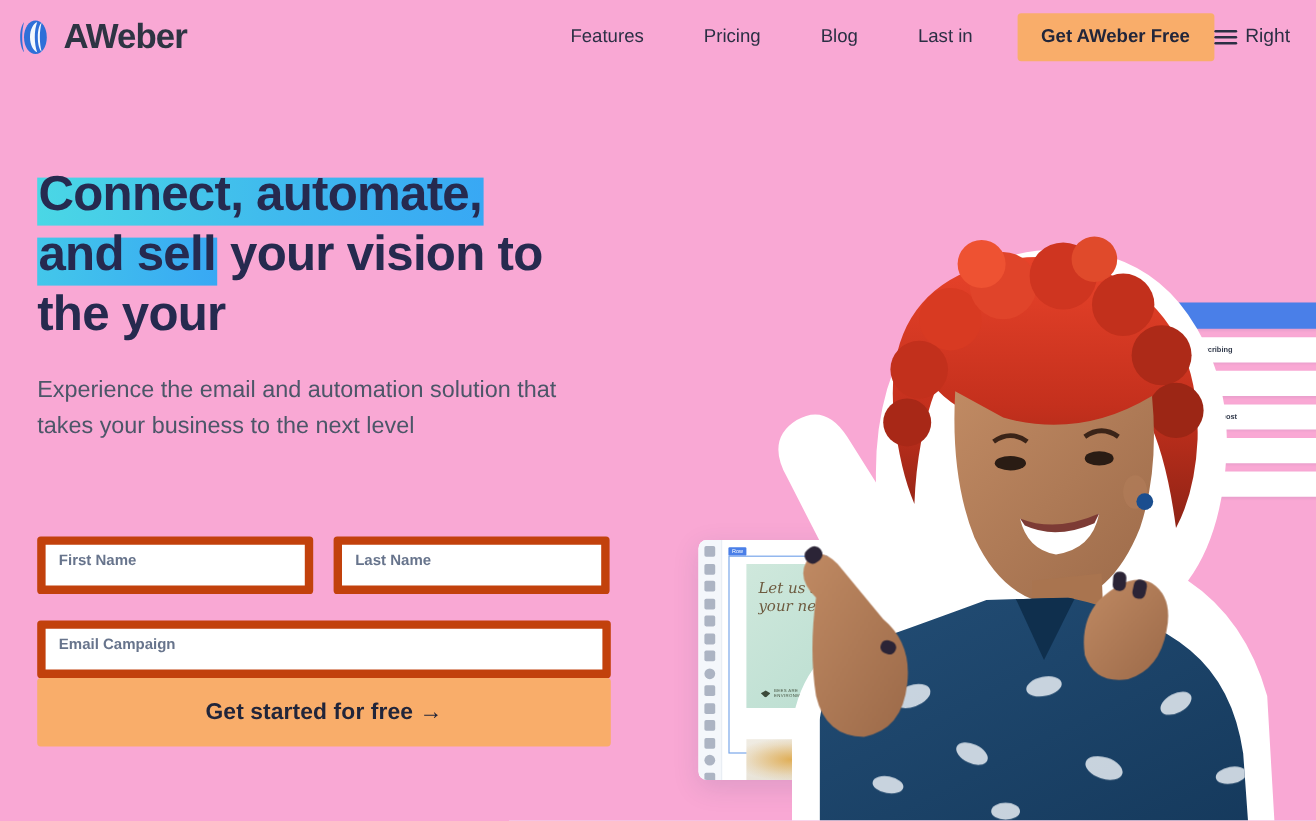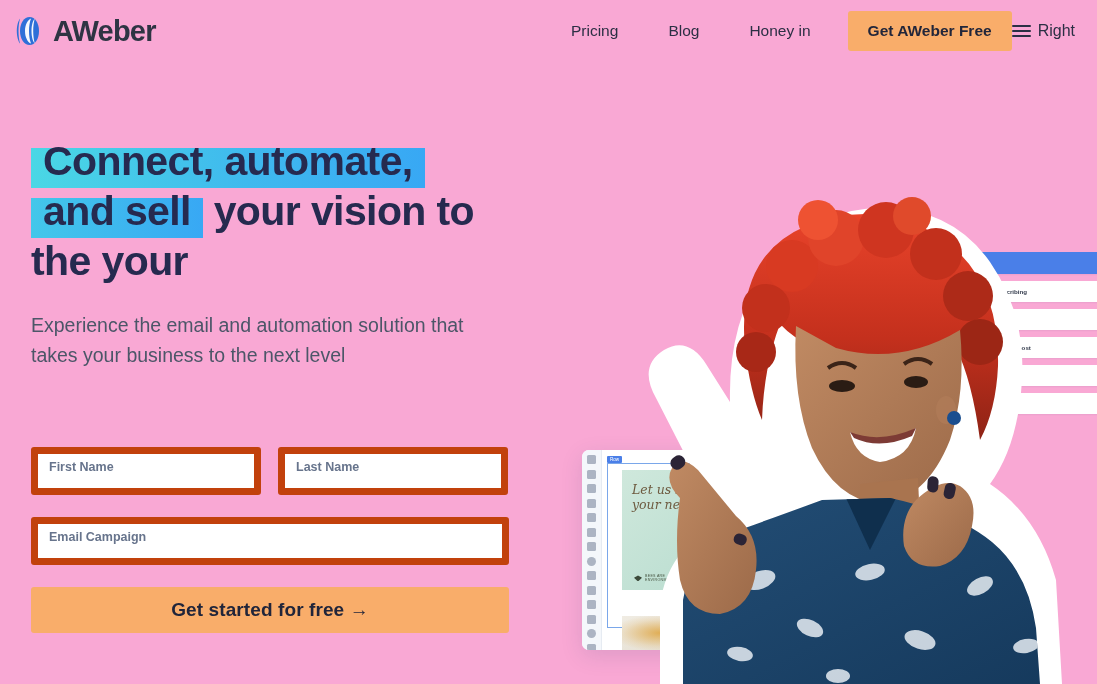--- a/index.html
+++ b/index.html
@@ -126,21 +126,21 @@
     font-weight: bold;
     color: #262a4f;
     letter-spacing: -0.6px;
     font-family: "Liberation Sans", sans-serif;
   }
   .hl-line { display: block; position: relative; white-space: nowrap; }
   .hl {
     position: relative;
     display: inline-block;
     z-index: 1;
-    padding: 0 12px;
+    padding: 0 1px;
   }
   .hl::before {
     content: "";
     position: absolute;
     left: 0;
     right: 0;
     top: 12px;
     bottom: -2px;
     z-index: -1;
     background: linear-gradient(90deg, #4ad7e5 0%, #3fb9ee 55%, #38a8f4 100%);
@@ -197,23 +197,22 @@
     height: 22px;
     border: none;
     outline: none;
     background: transparent;
     font-size: 14px;
     color: #2b2f44;
     font-family: "Liberation Sans", sans-serif;
     padding: 0;
   }
   .submit {
-    margin-top: 22px;
     width: 478px;
-    height: 46px;
+    height: 57px;
     background: #f9ad6a;
     border: none;
     border-radius: 3px;
     font-size: 19px;
     font-weight: bold;
     color: #21253a;
     font-family: "Liberation Sans", sans-serif;
     cursor: pointer;
     letter-spacing: 0.1px;
   }
@@ -490,23 +489,24 @@
       <svg class="logo-mark" viewBox="0 0 36 32">
         <path d="M4 16c0-8 4.2-14 9.6-14C19 2 23 8 23 16s-4 14-9.4 14C8.2 30 4 24 4 16z" fill="#2f6fd8"></path>
         <path d="M9 16c0-6.2 2.6-11.2 6-12.6-1.3 3.6-2 8-2 12.6s.7 9 2 12.6C11.6 27.2 9 22.2 9 16z" fill="#ffffff" opacity="0.95"></path>
         <path d="M15.5 16c0-6 1.4-10.6 3.2-12.2C17.8 7.4 17.2 11.6 17.2 16s.6 8.6 1.5 12.2C16.9 26.6 15.5 22 15.5 16z" fill="#ffffff" opacity="0.95"></path>
         <path d="M0.8 16c0-5.6 1.4-10.3 3.3-12.6C3 7.2 2.5 11.5 2.5 16S3 24.8 4.1 28.6C2.2 26.3 0.8 21.6 0.8 16z" fill="#2f6fd8"></path>
       </svg>
       <span class="logo-text">AWeber</span>
     </div>
 
     <div class="nav">
+      <a class="nav-link">Features</a>
       <a class="nav-link">Pricing</a>
       <a class="nav-link">Blog</a>
-      <a class="nav-link">Honey in</a>
+      <a class="nav-link">Last in</a>
       <div class="nav-cta">Get AWeber Free</div>
       <div class="menu-btn">
         <span class="hamburger">
           <span></span>
             <span></span>
             <span></span>
         </span>
         <span class="menu-label">Right</span>
       </div>
     </div>

